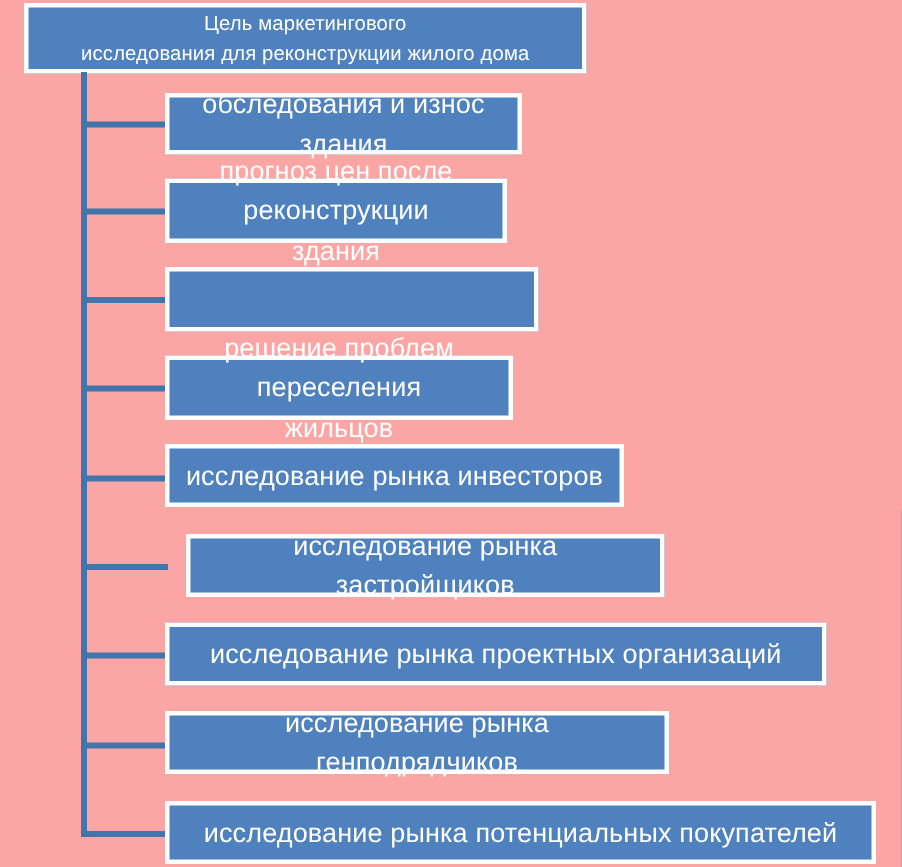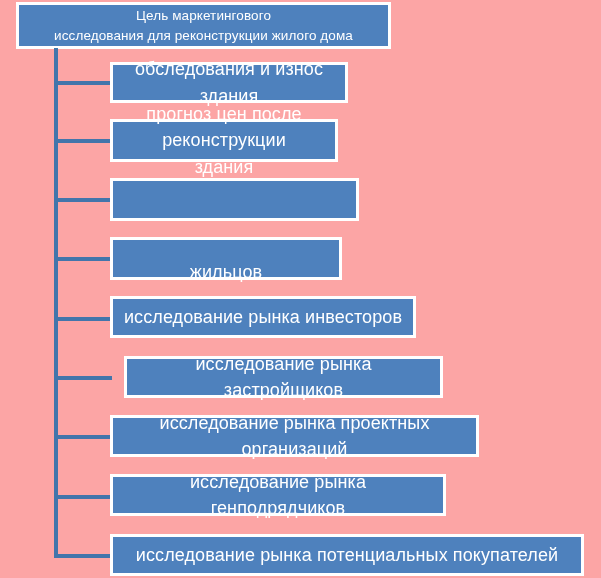--- a/index.html
+++ b/index.html
@@ -100,38 +100,38 @@
   </div>
 
   <div class="node item" style="left:110px; top:178px; width:249px; height:43px;">
     <span class="node-label">
       <br>
     </span>
   </div>
 
   <div class="node item" style="left:110px; top:237px; width:232px; height:43px;">
     <span class="node-label">
-      <br>
+      <span>решение проблем переселения</span><br>
       <span>жильцов</span>
     </span>
   </div>
 
   <div class="node item" style="left:110px; top:296px; width:306px; height:42px;">
     <span class="node-label">
       <span>исследование рынка инвесторов</span>
     </span>
   </div>
 
   <div class="node item" style="left:124px; top:356px; width:319px; height:42px;">
     <span class="node-label">
       <span>исследование рынка застройщиков</span>
     </span>
   </div>
 
-  <div class="node item" style="left:110px; top:415px; width:369px; height:42px;">
+  <div class="node item" style="left:110px; top:415px; width:441px; height:42px;">
     <span class="node-label">
       <span>исследование рынка проектных организаций</span>
     </span>
   </div>
 
   <div class="node item" style="left:110px; top:474px; width:336px; height:42px;">
     <span class="node-label">
       <span>исследование рынка генподрядчиков</span>
     </span>
   </div>

